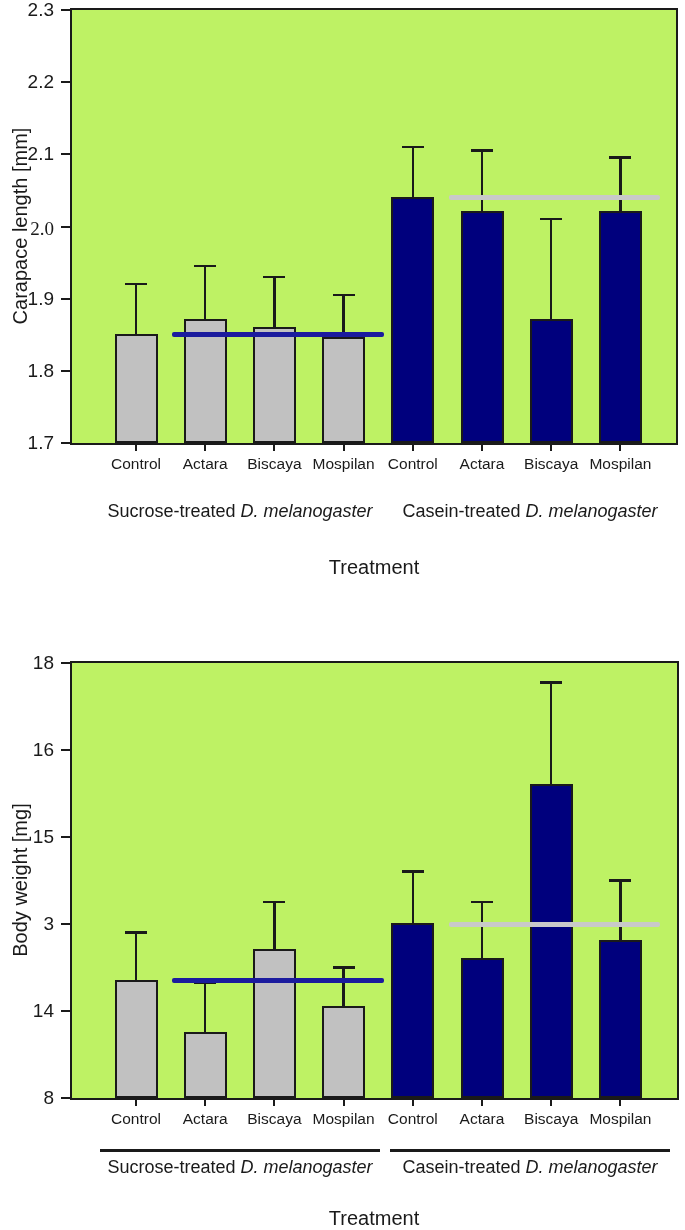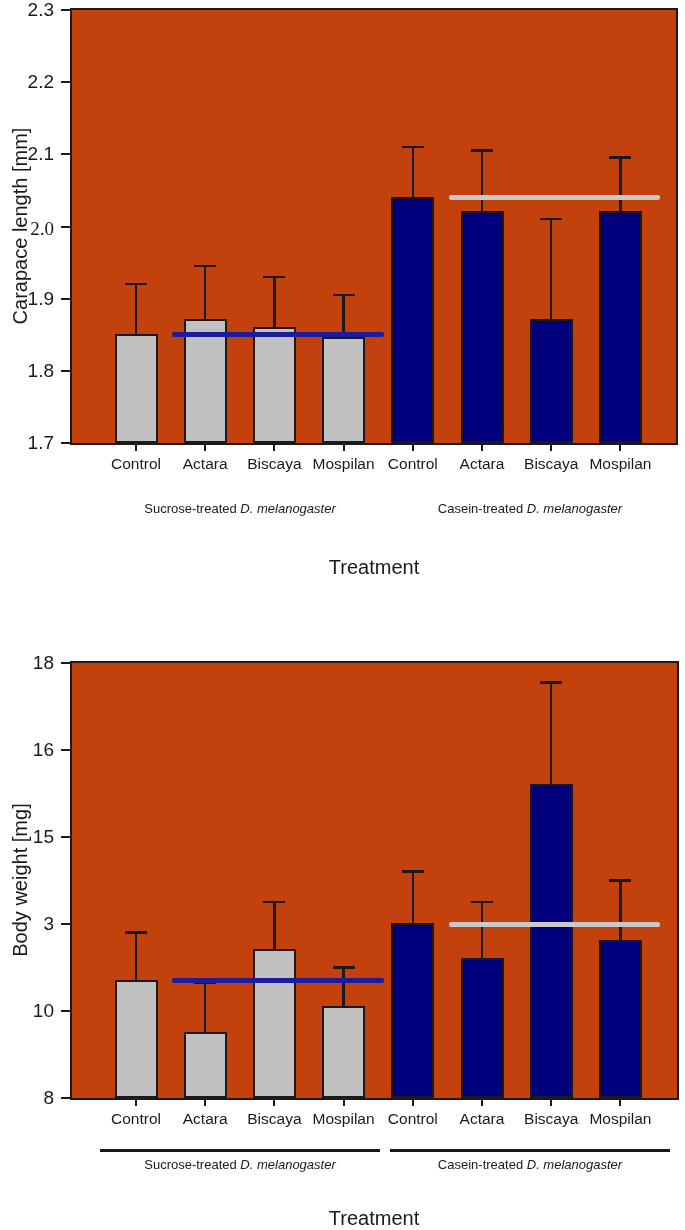--- a/index.html
+++ b/index.html
@@ -1,24 +1,24 @@
 <!DOCTYPE html>
 <html><head>
 <meta charset="utf-8">
 <style>
   html,body{margin:0;padding:0;background:#fff;}
   body{font-family:"Liberation Sans", sans-serif; color:#1a1a1a;}
   #figure{position:relative;width:685px;height:1230px;background:#fff;overflow:hidden;}
-  .plot-box{position:absolute;border:2px solid #1a1a1a;box-sizing:border-box;background:#c2410c;}
+  .plot-box{position:absolute;border:2px solid #1a1a1a;box-sizing:border-box;background:#bef264;}
   .panel-letter{position:absolute;font-size:42px;font-weight:bold;letter-spacing:0;}
   .panel-caption{position:absolute;font-size:23px;line-height:30px;text-align:right;}
   .y-axis-title{position:absolute;font-size:20px;text-align:center;white-space:nowrap;
     transform:rotate(-90deg);transform-origin:center;}
   .x-axis-title{position:absolute;font-size:20px;text-align:center;}
-  .group-label{position:absolute;font-size:13px;text-align:center;white-space:nowrap;}
+  .group-label{position:absolute;font-size:18px;text-align:center;white-space:nowrap;}
   .ytick{position:absolute;background:#1a1a1a;height:2px;width:9px;}
   .yticklabel{position:absolute;font-size:19px;text-align:right;}
   .xtick{position:absolute;background:#1a1a1a;width:2px;height:8px;}
   .xticklabel{position:absolute;font-size:15.5px;text-align:center;}
   .bar{position:absolute;border:2px solid #1a1a1a;box-sizing:border-box;z-index:1;}
   .err-stem{position:absolute;background:#1a1a1a;width:2.5px;z-index:2;}
   .err-cap{position:absolute;background:#1a1a1a;height:2.5px;width:22px;z-index:2;}
   .ref-line{position:absolute;height:5px;border-radius:2px;z-index:3;}
   .overline{position:absolute;background:#1a1a1a;height:3px;z-index:1;}
 </style>
@@ -118,21 +118,21 @@
   <div class="plot-box" id="plot-1" style="left:70px;top:661px;width:609px;height:439px;">
       <div class="ytick" style="left: -11px; top: -1px;"></div>
       <div class="yticklabel" style="left: -62px; top: -11px; width: 44px;">18</div>
       <div class="ytick" style="left: -11px; top: 86px;"></div>
       <div class="yticklabel" style="left: -62px; top: 76px; width: 44px; text-align: right;">16</div>
       <div class="ytick" style="left: -11px; top: 173px;"></div>
       <div class="yticklabel" style="left: -62px; top: 163px; width: 44px;">15</div>
       <div class="ytick" style="left: -11px; top: 260px;"></div>
       <div class="yticklabel" style="left: -62px; top: 250px; width: 44px;">3</div>
       <div class="ytick" style="left: -11px; top: 347px;"></div>
-      <div class="yticklabel" style="left: -62px; top: 337px; width: 44px;">10</div>
+      <div class="yticklabel" style="left: -62px; top: 337px; width: 44px;">14</div>
       <div class="ytick" style="left: -11px; top: 434px;"></div>
       <div class="yticklabel" style="left: -62px; top: 424px; width: 44px;">8</div>
       <div class="bar" style="left: 42.5px; top: 316.55px; width: 43px; height: 118.45px; background: rgb(193, 193, 193);"></div>
       <div class="err-stem" style="left: 62.75px; top: 269.7px; height: 47.85px;"></div>
       <div class="err-cap" style="left: 53px; top: 268.2px;"></div>
       <div class="xtick" style="left: 63px; top: 435px;"></div>
       <div class="xticklabel" style="left: 22px; top: 447px; width: 84px;">Control</div>
       <div class="bar" style="left: 111.7px; top: 368.75px; width: 43px; height: 66.25px; background: rgb(193, 193, 193);"></div>
       <div class="err-stem" style="left: 131.95px; top: 319.725px; height: 50.025px;"></div>
       <div class="err-cap" style="left: 122.2px; top: 318.225px;"></div>

